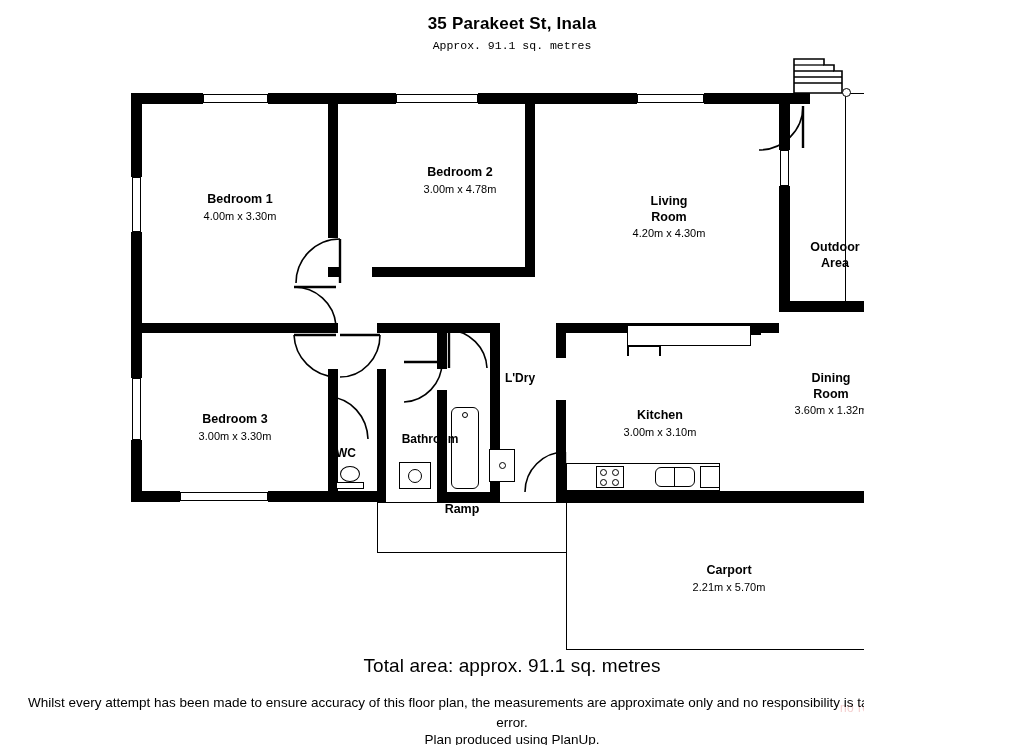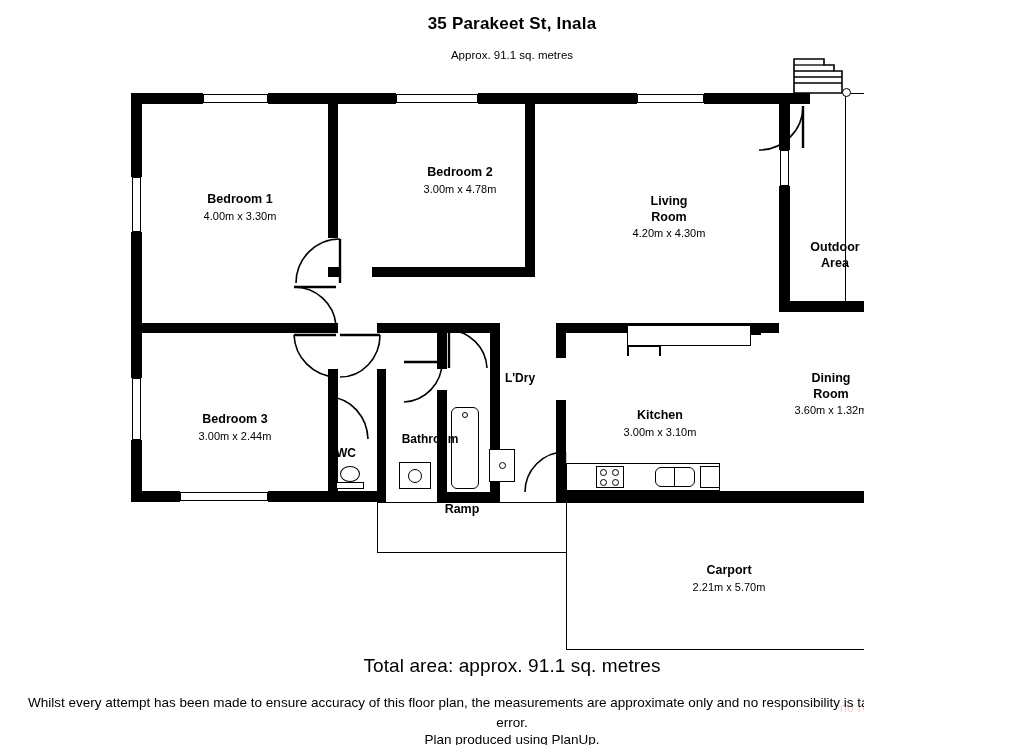--- a/index.html
+++ b/index.html
@@ -26,21 +26,22 @@
     width: 1024px;
     text-align: center;
   }
   #title {
     font-size: 17px;
     font-weight: bold;
     letter-spacing: 0.2px;
   }
   #subtitle {
     font-size: 11.5px;
-    margin-top: 15px;
+    margin-top: 5px;
+    font-family: Liberation Mono, monospace;
   }
   
   #footer {
     position: absolute;
     left: 0;
     top: 655px;
     width: 1024px;
     text-align: center;
   }
   #total-area {
@@ -306,21 +307,21 @@
       <span class="dim">4.00m x 3.30m</span>
     </div>
 
     <div class="label" style="left:380px; top:165px; width:160px;text-align:center;">
       <span>Bedroom 2</span>
       <span class="dim">3.00m x 4.78m</span>
     </div>
 
     <div class="label" style="left:155px; top:412px; width:160px;">
       <span>Bedroom 3</span>
-      <span class="dim">3.00m x 2.44m</span>
+      <span class="dim">3.00m x 3.30m</span>
     </div>
 
     <div class="label" style="left:589px; top:194px; width:160px;">
       <span>Living</span><br>
       <span>Room</span>
       <span class="dim">4.20m x 4.30m</span>
     </div>
 
     <div class="label" style="left:780px; top:240px; width:110px;">
       <span>Outdoor</span><br>

